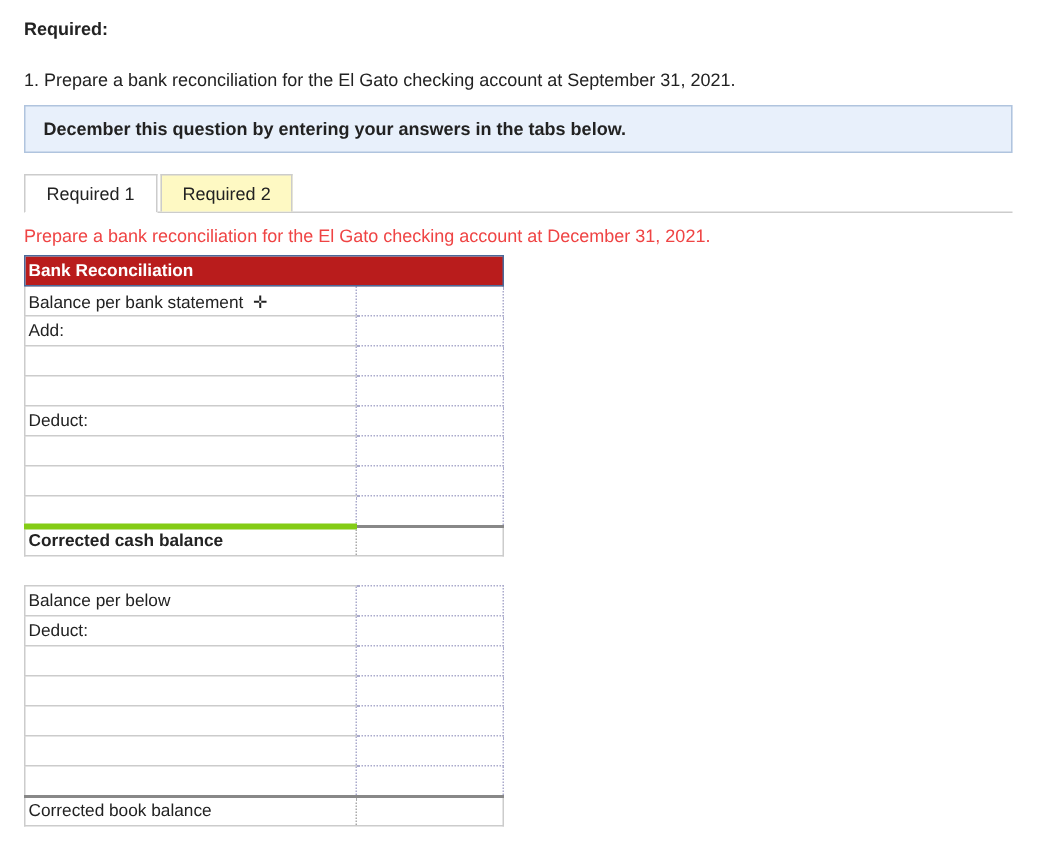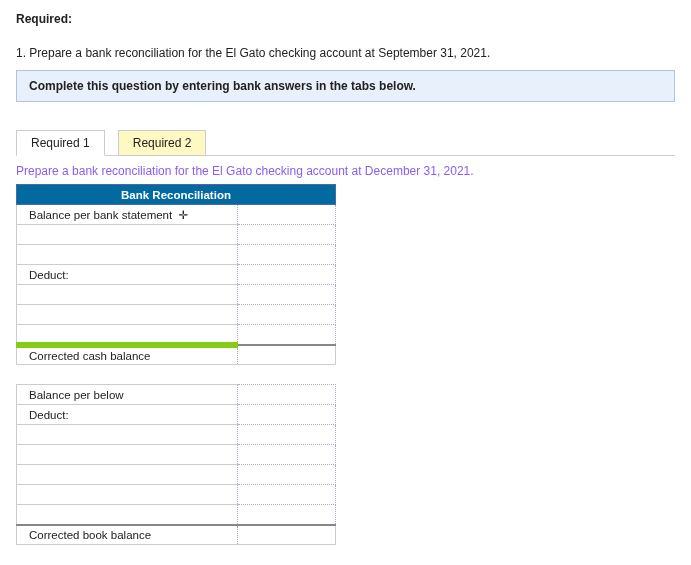--- a/index.html
+++ b/index.html
@@ -24,23 +24,22 @@
     .blue-box {
       background: #e8f0fb;
       border: 1px solid #b0c4de;
       padding: 8px 12px;
       margin: 10px 0;
       font-weight: bold;
       font-size: 12px;
     }
     .tabs {
       display: flex;
-      margin-top: 28px;
+      margin-top: 14px;
       border-bottom: 1px solid #ccc;
-      gap: 11px;
     }
     .tab {
       padding: 5px 14px;
       border: 1px solid #ccc;
       border-bottom: none;
       background: #fef9c3;
       cursor: pointer;
       margin-right: 2px;
       font-size: 12px;
     }
@@ -49,38 +48,37 @@
       border-bottom: 1px solid #fff;
       margin-bottom: -1px;
       font-weight: normal;
     }
     .tab-content {
       padding: 8px 0 0 0;
     }
     .instruction-text {
       font-size: 12px;
       margin-bottom: 6px;
-      color: #8b5cf6;
+      color: #ef4444;
     }
     .reconciliation-table {
       width: 320px;
       border-collapse: collapse;
       font-size: 11.5px;
     }
     .reconciliation-table .header-row td {
-      background: #0369a1;
+      background: #b91c1c;
       color: #fff;
-      text-align: center;
       font-weight: bold;
-      padding: 3px 16px;
+      padding: 3px 2px;
       border: 1px solid #4a6a9a;
     }
     .reconciliation-table td {
       border: 1px solid #ccc;
-      padding: 2px 12px;
+      padding: 2px 2px;
       height: 20px;
     }
     .reconciliation-table .label-col {
       width: 170px;
       background: #fff;
       border-right: none;
     }
     .reconciliation-table .input-col {
       width: 75px;
       background: #fff;
@@ -98,21 +96,21 @@
       border: 1px dotted #aaaacc !important;
     }
   </style>
 </head>
 <body>
 
 <div class="page">
   <div class="required-header">Required:</div>
   <div class="required-text">1. Prepare a bank reconciliation for the El Gato checking account at September 31, 2021.</div>
 
-  <div class="blue-box">Complete this question by entering bank answers in the tabs below.</div>
+  <div class="blue-box">December this question by entering your answers in the tabs below.</div>
 
   <div class="tabs">
     <div class="tab active">Required 1</div>
     <div class="tab">Required 2</div>
   </div>
 
   <div class="tab-content">
     <div class="instruction-text">Prepare a bank reconciliation for the El Gato checking account at December 31, 2021.</div>
 
     <table class="reconciliation-table">
@@ -124,20 +122,24 @@
       <tr>
         <td class="label-col">
           Balance per bank statement &nbsp;✛
         </td>
         <td class="input-col dotted-col">
           <input class="input-cell" type="text" style="">
         </td>
       </tr>
 
       <tr>
+        <td class="label-col">Add:</td>
+        <td class="input-col dotted-col"></td>
+      </tr>
+      <tr>
         <td class="label-col"></td>
         <td class="input-col dotted-col">
           <input class="input-cell" type="text" style="">
         </td>
       </tr>
       <tr>
         <td class="label-col"></td>
         <td class="input-col dotted-col">
           <input class="input-cell" type="text" style="">
         </td>
@@ -160,21 +162,21 @@
         </td>
       </tr>
       <tr>
         <td class="label-col"></td>
         <td class="input-col dotted-col">
           <input class="input-cell" type="text" style="">
         </td>
       </tr>
 
       <tr style="border-top:2px solid #888;">
-        <td class="label-col" style="border-top:6px solid #84cc16;">Corrected cash balance</td>
+        <td class="label-col" style="border-top:4px solid #84cc16;font-weight:bold;">Corrected cash balance</td>
         <td class="input-col" style="border-top:2px solid #888;">
           <input class="input-cell" type="text" style="">
         </td>
       </tr>
 
       <tr>
         <td class="label-col" style="border:none;height:6px;"></td>
         <td style="border:none;"></td>
       </tr>
 

